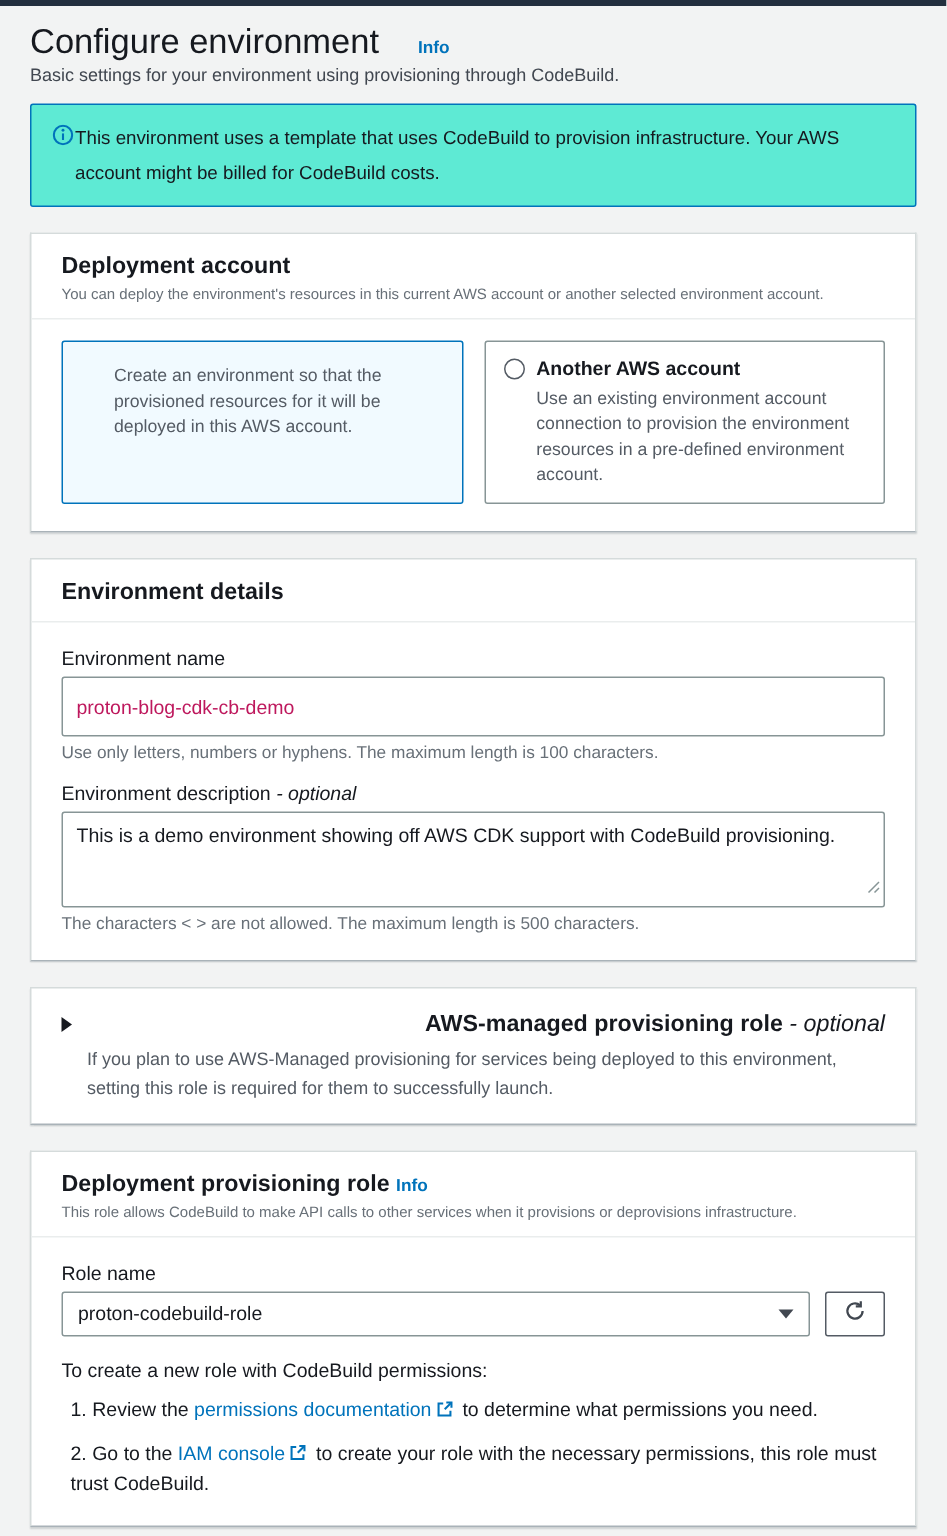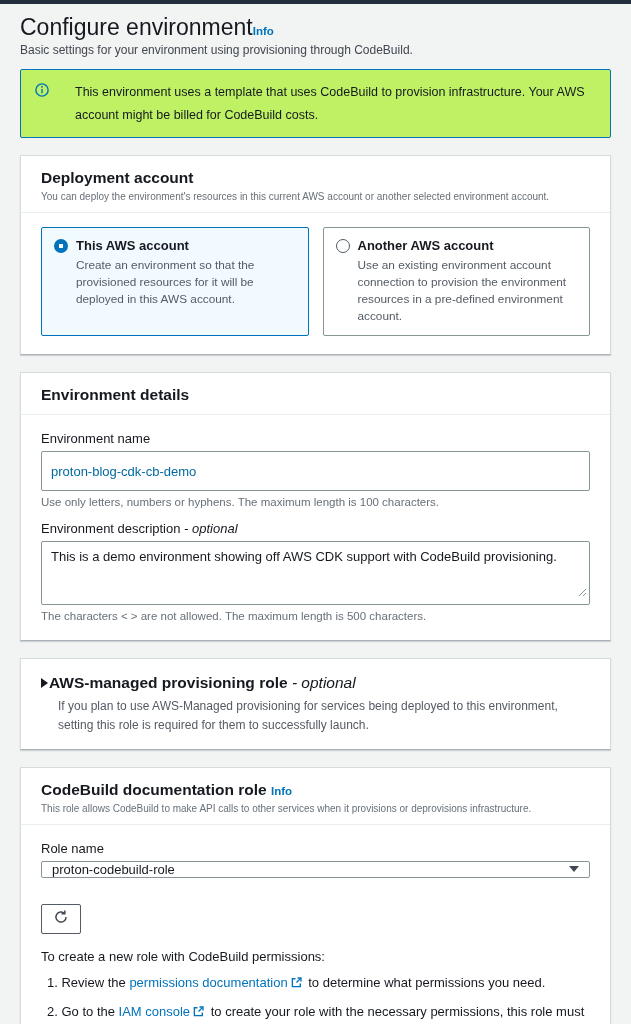--- a/index.html
+++ b/index.html
@@ -5,28 +5,28 @@
   * { margin:0; padding:0; box-sizing:border-box; }
   html,body { width:631px; height:1024px; overflow:hidden; }
   body {
     background:#f2f3f3;
     font-family:"Liberation Sans","DejaVu Sans",sans-serif;
     color:#16191f;
   }
   .topbar { height:4px; background:#232f3e; }
   .content { padding:10px 20px 0; }
 
-  .page-title-row { display:flex; align-items:baseline; gap:0; }
+  .page-title-row { display:flex; align-items:baseline; gap:26px; }
   h1 { font-size:23px; font-weight:400; color:#16191f; }
   .info-link { color:#0073bb; font-size:11.5px; font-weight:700; cursor:pointer; }
   .subtitle { font-size:12px; color:#414750; margin-top:2px; }
 
   .alert {
-    margin-top:12px; border:1px solid #0073bb; background:#bef264;
-    border-radius:2px; padding:11px 14px; display:flex; gap:26px; align-items:flex-start;
+    margin-top:12px; border:1px solid #0073bb; background:#5eead4;
+    border-radius:2px; padding:11px 14px; display:flex; gap:1px; align-items:flex-start;
   }
   .alert-icon { flex:none; margin-top:2px; }
   .alert-text { font-size:12.5px; line-height:1.8; color:#16191f; }
 
   .card {
     background:#ffffff;
     border:1px solid #d5dbdb; border-bottom-color:#a9b2b8;
     box-shadow:0 1px 1px rgba(0,28,36,0.15);
     margin-top:17px;
   }
@@ -43,38 +43,38 @@
   .radio { width:14px; height:14px; border-radius:50%; border:1px solid #545b64; background:#fff; flex:none; }
   .radio.checked { border:none; background:radial-gradient(circle at center, #ffffff 0 2.4px, #0073bb 2.5px 100%); }
   .tile-label { font-size:13px; font-weight:700; }
   .tile-desc { font-size:11.8px; color:#545b64; margin:4px 0 0 22px; line-height:1.45; }
 
   .field { margin-top:13px; }
   .field-label { font-size:13px; color:#16191f; display:block; margin-bottom:5px; }
   .optional { font-style:italic; font-weight:400; }
   .text-input {
     width:100%; height:40px; border:1px solid #879596; border-radius:2px;
-    padding:16px 9px; font-size:13px; color:#0369a1; background:#fff; font-family:inherit;
+    padding:16px 9px; font-size:13px; color:#be185d; background:#fff; font-family:inherit;
   }
   .hint { font-size:11.5px; color:#687078; margin-top:5px; }
   .textarea-wrap { position:relative; }
   textarea.text-area {
     width:100%; height:64px; border:1px solid #879596; border-radius:2px;
     padding:6px 9px; font-size:13px; color:#16191f; font-family:inherit;
     resize:none; display:block; line-height:1.4;
   }
   .resize-handle { position:absolute; right:3px; bottom:4px; }
 
   .expander { padding:15px 20px 14px; }
-  .expand-row { display:flex; align-items:center; gap:1px; cursor:pointer; }
+  .expand-row { display:flex; align-items:center; gap:20px; cursor:pointer;justify-content:space-between; }
   .caret-right { width:0; height:0; border-top:5px solid transparent; border-bottom:5px solid transparent; border-left:7px solid #16191f; flex:none; }
   .expand-title { font-size:15.5px; font-weight:700; }
   .expand-desc { font-size:12px; color:#545b64; margin:5px 0 0 17px; line-height:1.55; max-width:545px; }
 
-  .role-row { display:flex; gap:26px;flex-direction:column; }
+  .role-row { display:flex; gap:10px; }
   .select {
     flex:1; height:30px; border:1px solid #879596; border-radius:2px; background:#fff;
     display:flex; align-items:center; justify-content:space-between; padding:0 10px;
     font-size:13px; cursor:pointer;
   }
   .select-caret { width:0; height:0; border-left:5px solid transparent; border-right:5px solid transparent; border-top:6px solid #414750; }
   .refresh-btn {
     width:40px; height:30px; border:1px solid #545b64; border-radius:2px; background:#fff;
     display:flex; align-items:center; justify-content:center; cursor:pointer;
   }
@@ -109,24 +109,20 @@
 
   <div class="card">
     <div class="card-header">
       <h2>Deployment account</h2>
       <div class="desc">You can deploy the environment's resources in this current AWS account or another selected environment account.</div>
     </div>
     <div class="divider"></div>
     <div class="card-body">
       <div class="tiles">
         <div class="tile selected">
-          <div class="tile-top">
-            <span class="radio checked"></span>
-            <span class="tile-label">This AWS account</span>
-          </div>
           <div class="tile-desc">Create an environment so that the provisioned resources for it will be deployed in this AWS account.</div>
         </div>
         <div class="tile">
           <div class="tile-top">
             <span class="radio"></span>
             <span class="tile-label">Another AWS account</span>
           </div>
           <div class="tile-desc">Use an existing environment account connection to provision the environment resources in a pre-defined environment account.</div>
         </div>
       </div>
@@ -162,21 +158,21 @@
   <div class="card expander">
     <div class="expand-row">
       <span class="caret-right"></span>
       <span class="expand-title"><span>AWS-managed provisioning role</span> <span class="optional">- optional</span></span>
     </div>
     <div class="expand-desc">If you plan to use AWS-Managed provisioning for services being deployed to this environment, setting this role is required for them to successfully launch.</div>
   </div>
 
   <div class="card">
     <div class="card-header">
-      <h2><span>CodeBuild documentation role</span>
+      <h2><span>Deployment provisioning role</span>
         <span class="info-link">Info</span></h2>
       <div class="desc">This role allows CodeBuild to make API calls to other services when it provisions or deprovisions infrastructure.</div>
     </div>
     <div class="divider"></div>
     <div class="card-body">
       <div class="field" style="margin-top:2px;">
         <label class="field-label">Role name</label>
         <div class="role-row">
           <div class="select">
             <span>proton-codebuild-role</span>

